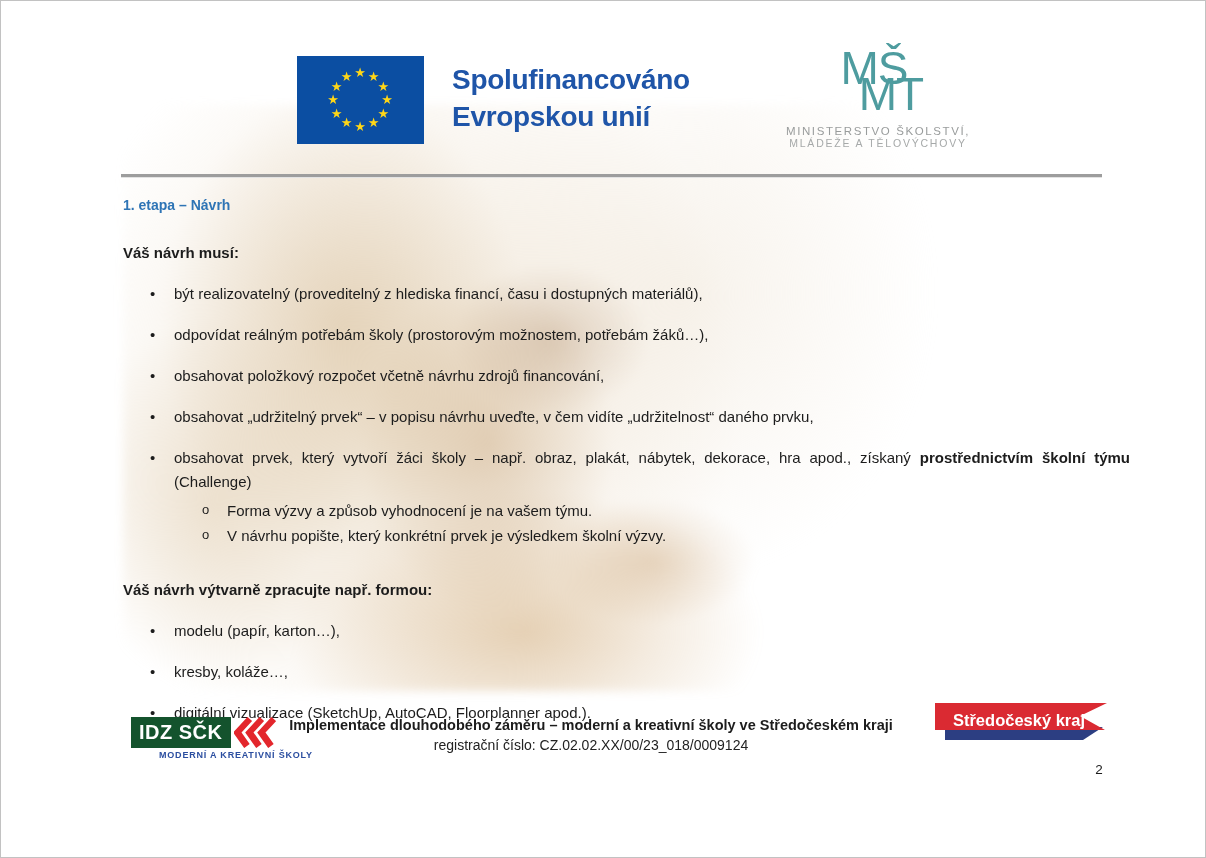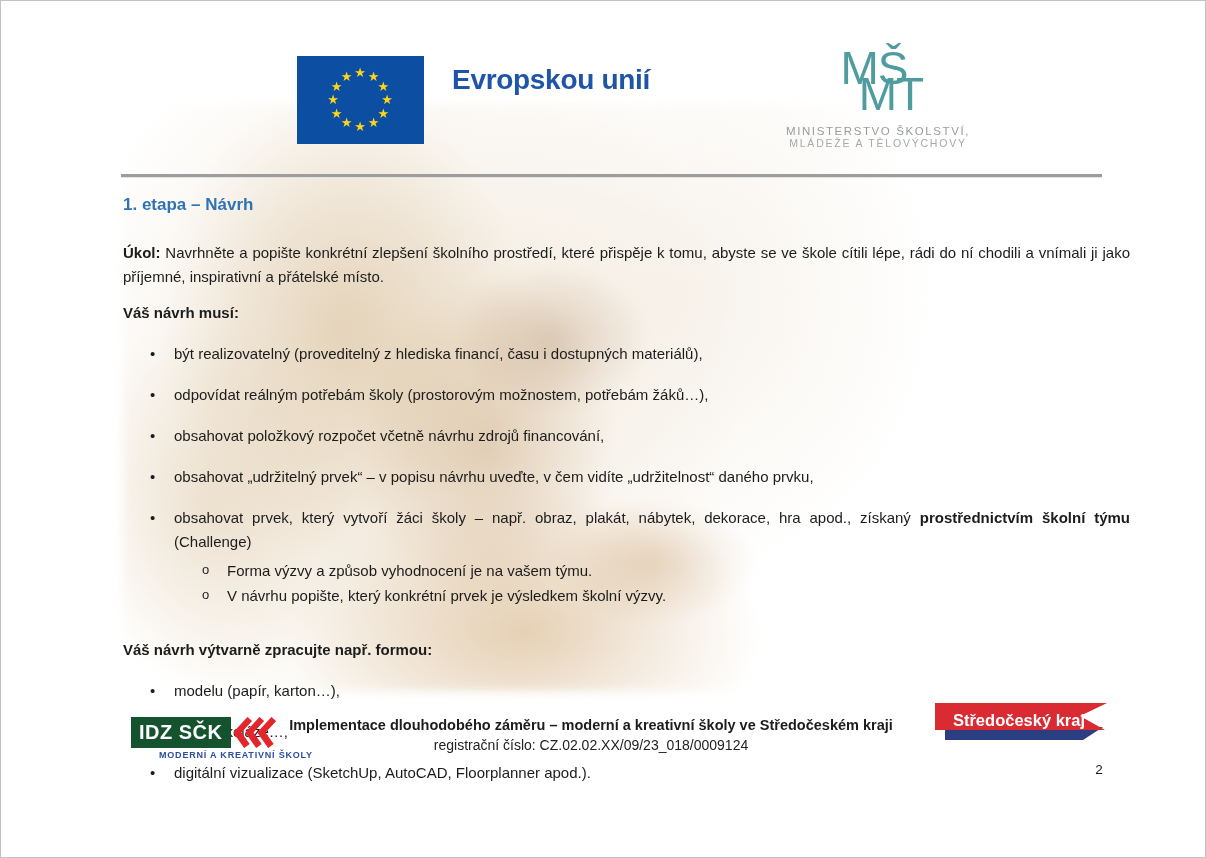--- a/index.html
+++ b/index.html
@@ -49,21 +49,21 @@
 
   .divider {
     position:absolute; left:120px; top:173px; width:981px; height:0; z-index:2;
     border-top:3px solid #9d9d9d; border-bottom:1px solid #e3e3e3;
   }
 
   
   .content { position:absolute; left:122px; top:192px; width:1007px; z-index:1;
              font-size:15px; line-height:24px; }
   .doc-title { font-weight:bold; font-size:15px; margin:0 0 14px; }
-  .stage { font-weight:bold; font-size:17px; color:#2e74b5; margin:0 0 24px; }
+  .stage { font-weight:bold; font-size:14px; color:#2e74b5; margin:0 0 24px; }
   .para { margin:0 0 12px; text-align:justify; }
   .para b { font-weight:bold; }
   .sec-head { font-weight:bold; margin:0 0 16px; }
 
   ul.blist { list-style:none; margin:0; padding:0; }
   li.b1 { position:relative; padding-left:51px; margin:17px 0 5px; text-align:justify; }
   li.b1::before { content:"•"; position:absolute; left:27px; top:0; }
   li.b2 { position:relative; padding-left:104px; margin:0 0 1px; text-align:left; }
   li.b2::before { content:"o"; position:absolute; left:79px; top:-1px; font-size:13px; }
 
@@ -108,38 +108,38 @@
       <text x="63.0" y="75.0">★</text>
       <text x="49.5" y="71.4">★</text>
       <text x="39.6" y="61.5">★</text>
       <text x="36.0" y="48.0">★</text>
       <text x="39.6" y="34.5">★</text>
       <text x="49.5" y="24.6">★</text>
     </g>
   </svg>
 </div>
 <div class="eu-text">
+  <div>Spolufinancováno</div>
   <div>Evropskou unií</div>
 </div>
 
 <div class="msmt">
   <div class="msmt-mono">
     <div class="m1">MŠ</div>
     <div class="m2">MT</div>
   </div>
   <div class="msmt-cap1">MINISTERSTVO ŠKOLSTVÍ,</div>
   <div class="msmt-cap2">MLÁDEŽE A TĚLOVÝCHOVY</div>
 </div>
 
 <div class="divider"></div>
 
 <div class="content">
   <p class="stage">1. etapa – Návrh</p>
 
-  <p class="para"><b>Úkol:</b><span> Navrhněte a popište konkrétní zlepšení školního prostředí, které přispěje k tomu, abyste se ve škole cítili lépe, rádi do ní chodili a vnímali ji jako příjemné, inspirativní a přátelské místo.</span></p>
 
   <p class="sec-head">Váš návrh musí:</p>
 
   <ul class="blist">
     <li class="b1">být realizovatelný (proveditelný z hlediska financí, času i dostupných materiálů),</li>
     <li class="b1">odpovídat reálným potřebám školy (prostorovým možnostem, potřebám žáků…),</li>
     <li class="b1">obsahovat položkový rozpočet včetně návrhu zdrojů financování,</li>
     <li class="b1">obsahovat „udržitelný prvek“ – v popisu návrhu uveďte, v čem vidíte „udržitelnost“ daného prvku,</li>
     <li class="b1"><span>obsahovat prvek, který vytvoří žáci školy – např. obraz, plakát, nábytek, dekorace, hra apod., získaný </span><b>prostřednictvím školní týmu</b><span> (Challenge)</span></li>
     <li class="b2">Forma výzvy a způsob vyhodnocení je na vašem týmu.</li>
@@ -166,21 +166,21 @@
           <path d="M40 2 L29 15.5 L40 29"></path>
         </g>
       </svg>
     </div>
   </div>
   <div class="idz-tagline">MODERNÍ A KREATIVNÍ ŠKOLY</div>
 </div>
 
 <div class="project">
   <div class="project-title">Implementace dlouhodobého záměru – moderní a kreativní školy ve Středočeském kraji</div>
-  <div class="project-reg">registrační číslo: CZ.02.02.XX/09/23_018/0009124</div>
+  <div class="project-reg">registrační číslo: CZ.02.02.XX/00/23_018/0009124</div>
 </div>
 
 <div class="region">
   <svg width="172" height="38" viewBox="0 0 172 38" aria-hidden="true">
     <polygon points="10,24 168,24 148,37 10,37" fill="#2c3e82"></polygon>
     <polygon points="0,0 172,0 145,13 170,27 0,27" fill="#da2a32"></polygon>
     <text x="84" y="19" text-anchor="middle" dominant-baseline="middle" font-size="16.5" fill="#ffffff">Středočeský kraj</text>
   </svg>
 </div>
 

